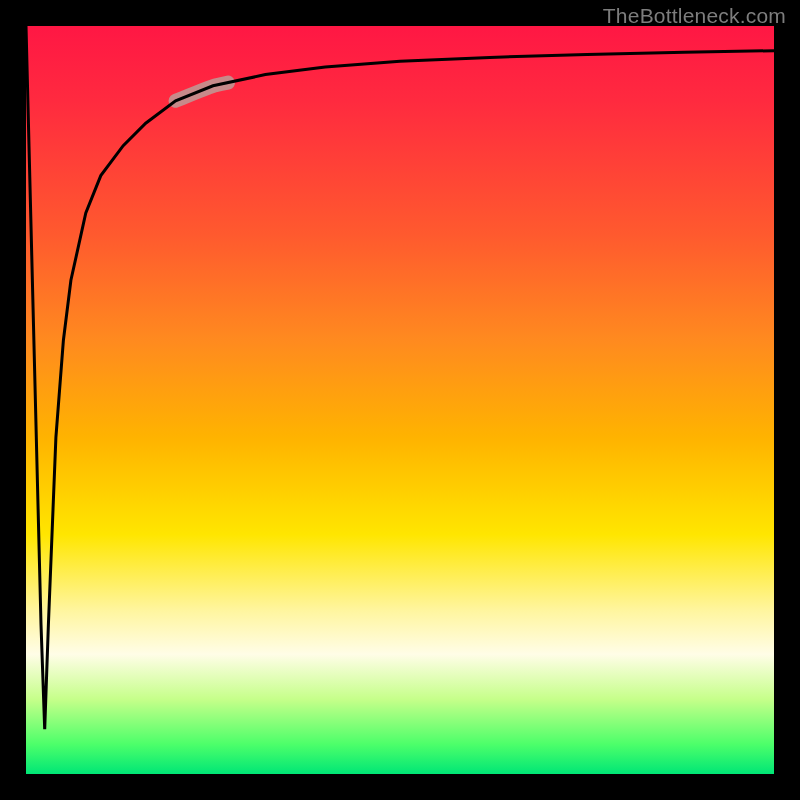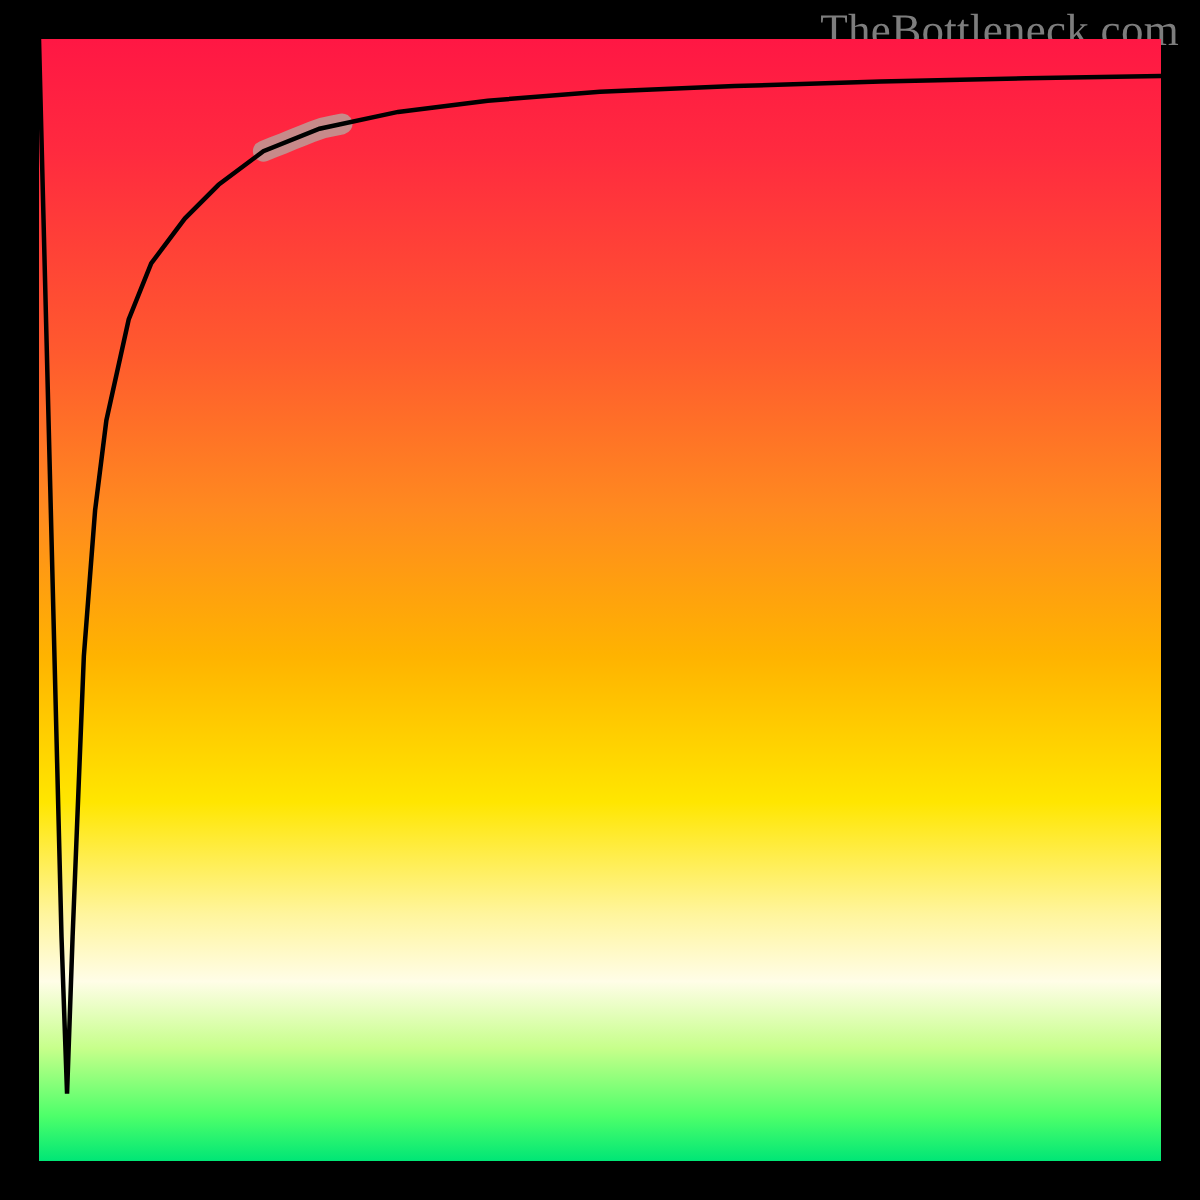--- a/index.html
+++ b/index.html
@@ -37,25 +37,24 @@
       #c6ff8a 90%,
       #4dff6a 96%,
       #00e676 100%
     );
   }
   .watermark {
     position: absolute;
     top: 4px;
     right: 14px;
     color: #7d7d7d;
-    font-size: 30px;
+    font-size: 21px;
     font-weight: 500;
     letter-spacing: 0.2px;
     user-select: none;
-    font-family: Liberation Serif, serif;
   }
   svg.curve {
     position: absolute;
     left: 0;
     top: 0;
     width: 748px;
     height: 748px;
     overflow: visible;
   }
 </style>

